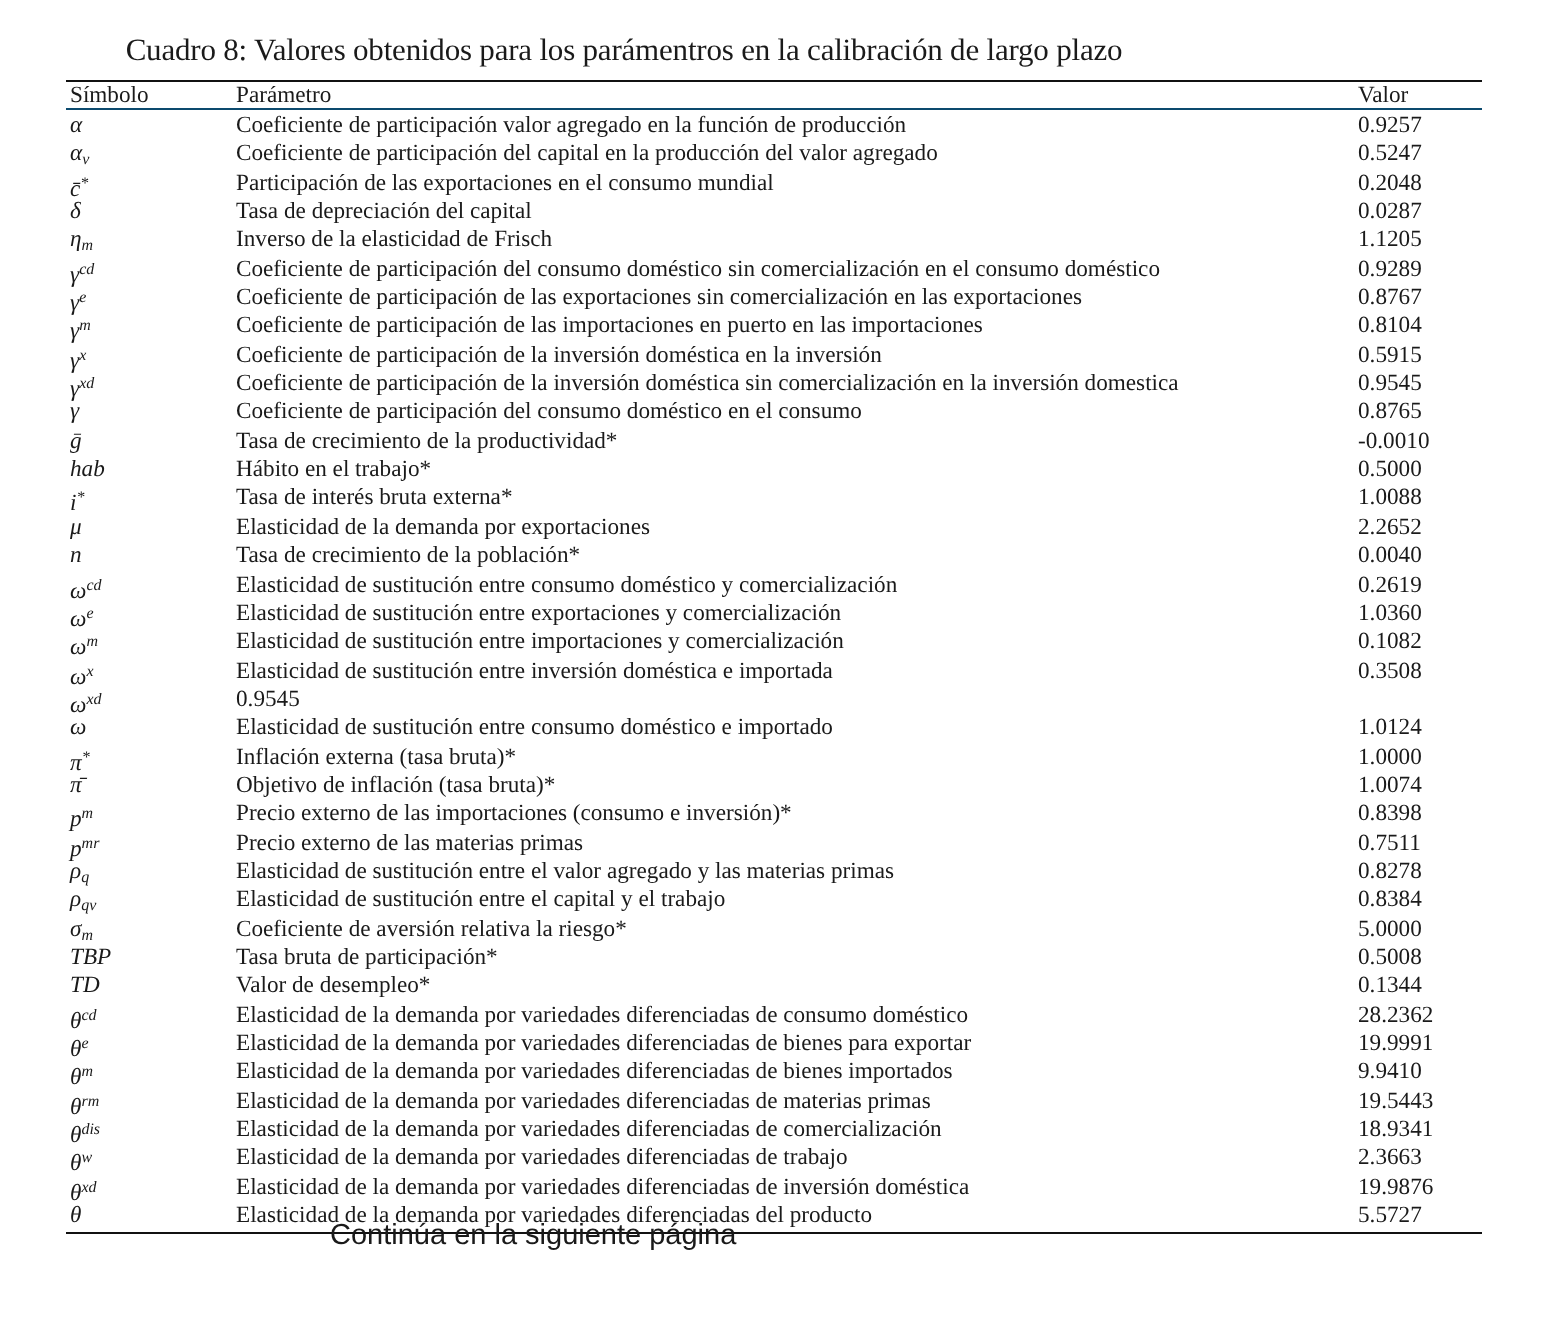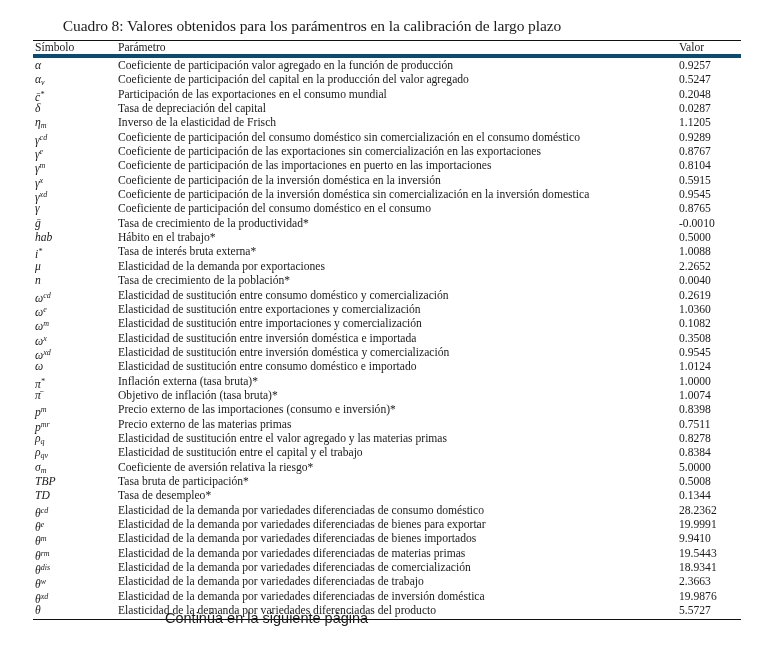--- a/index.html
+++ b/index.html
@@ -13,21 +13,21 @@
     text-align: center; font-size: 15.5px; letter-spacing: -0.1px;
     font-family: "Liberation Serif", "DejaVu Serif", serif;
   }
   .table {
     position: absolute; left: 33px; top: 40px; width: 708px;
     font-family: "Liberation Serif", "DejaVu Serif", serif;
     font-size: 11.6px;
   }
   .rule-top { border-top: 1.3px solid #111; }
   .row { display: flex; height: 14.35px; line-height: 14.35px; white-space: nowrap; }
-  .head { height: 13px; line-height: 13px; border-bottom: 4px solid #0c4a6e; }
+  .head { height: 13px; line-height: 13px; border-bottom: 1px solid #0c4a6e; }
   .c-sym { width: 83px; padding-left: 2px; font-style: italic; }
   .head .c-sym { font-style: normal; }
   .c-par { flex: 1; }
   .c-val { width: 60px; padding-right: 2px; }
   .body-rows { padding-top: 1px; }
   .sym-base { display: inline; }
   .sym-sup { font-size: 8px; vertical-align: 4px; }
   .sym-sub { font-size: 8px; vertical-align: -2px; }
   .rule-bottom { border-top: 1.3px solid #111; margin-top: 1px; }
   .continues {
@@ -143,21 +143,20 @@
         <div class="c-par">Elasticidad de sustitución entre importaciones y comercialización</div>
         <div class="c-val">0.1082</div>
       </div>
       <div class="row">
         <div class="c-sym"><span class="sym-base">ω</span><span class="sym-sup">x</span></div>
         <div class="c-par">Elasticidad de sustitución entre inversión doméstica e importada</div>
         <div class="c-val">0.3508</div>
       </div>
       <div class="row">
         <div class="c-sym"><span class="sym-base">ω</span><span class="sym-sup">xd</span></div>
-        <div class="c-par">Elasticidad de sustitución entre inversión doméstica y comercialización</div>
         <div class="c-val">0.9545</div>
       </div>
       <div class="row">
         <div class="c-sym"><span class="sym-base">ω</span></div>
         <div class="c-par">Elasticidad de sustitución entre consumo doméstico e importado</div>
         <div class="c-val">1.0124</div>
       </div>
       <div class="row">
         <div class="c-sym"><span class="sym-base">π</span><span class="sym-sup">*</span></div>
         <div class="c-par">Inflación externa (tasa bruta)*</div>
@@ -193,21 +192,21 @@
         <div class="c-par">Coeficiente de aversión relativa la riesgo*</div>
         <div class="c-val">5.0000</div>
       </div>
       <div class="row">
         <div class="c-sym"><span class="sym-base">TBP</span></div>
         <div class="c-par">Tasa bruta de participación*</div>
         <div class="c-val">0.5008</div>
       </div>
       <div class="row">
         <div class="c-sym"><span class="sym-base">TD</span></div>
-        <div class="c-par">Tasa de desempleo*</div>
+        <div class="c-par">Valor de desempleo*</div>
         <div class="c-val">0.1344</div>
       </div>
       <div class="row">
         <div class="c-sym"><span class="sym-base">θ</span><span class="sym-sup">cd</span></div>
         <div class="c-par">Elasticidad de la demanda por variedades diferenciadas de consumo doméstico</div>
         <div class="c-val">28.2362</div>
       </div>
       <div class="row">
         <div class="c-sym"><span class="sym-base">θ</span><span class="sym-sup">e</span></div>
         <div class="c-par">Elasticidad de la demanda por variedades diferenciadas de bienes para exportar</div>

